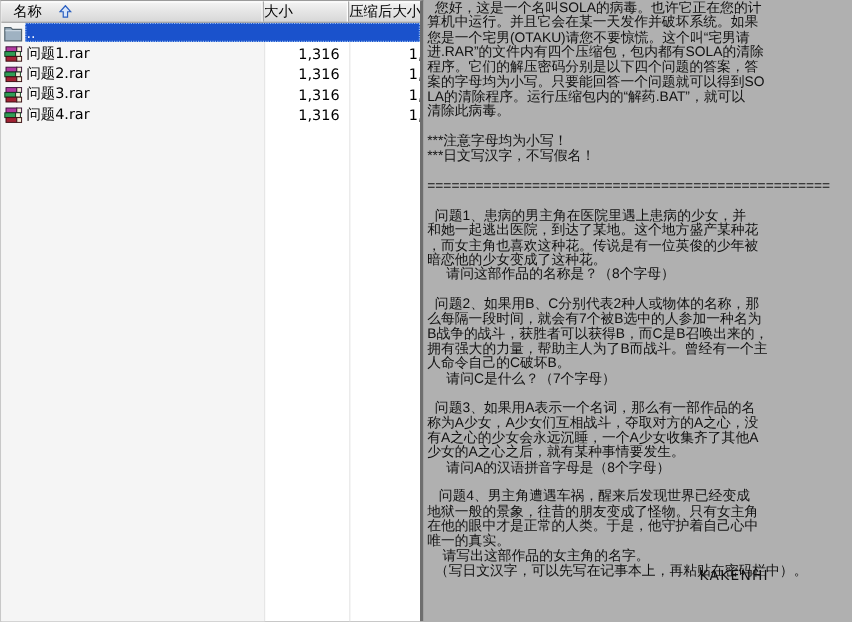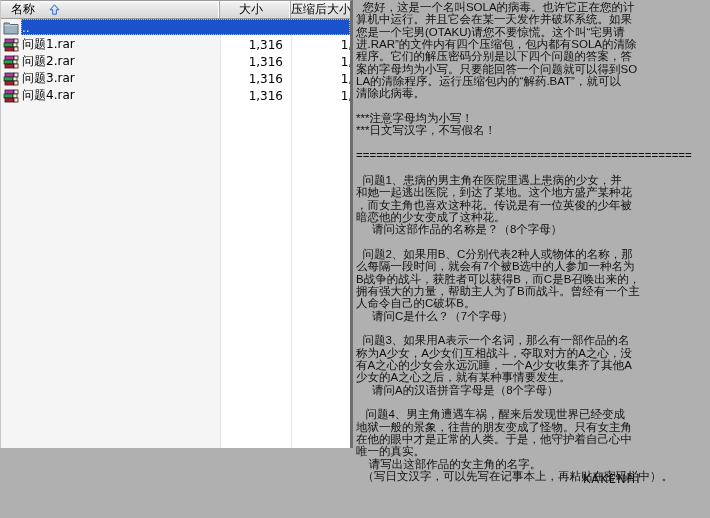--- a/index.html
+++ b/index.html
@@ -2,41 +2,41 @@
 <html><head>
 <meta charset="utf-8">
 <style>
   * { margin:0; padding:0; box-sizing:border-box; }
   html,body { width:710px; height:518px; overflow:hidden; background:#b0b0b0;
               font-family:"DejaVu Sans", sans-serif; }
   .window { position:relative; width:710px; height:518px; display:flex; }
 
   
   .file-panel {
-    position:relative; flex:0 0 353px; height:448px; background:#ffffff;
+    position:relative; flex:0 0 353px; height:518px; background:#ffffff;
     border-top:1px solid #9a9a9a; border-left:1px solid #c8c8c8;
     border-right:3px solid #6e6e6e; overflow:hidden;
   }
   .sorted-col-tint { position:absolute; left:0; top:18px; width:219px; height:500px;
     background:#f5f5f5; z-index:0; }
   .col-divider { position:absolute; top:18px; width:1px; height:500px;
     background:#e6e6e6; z-index:0; }
   .col-divider.d1 { left:219px; }
   .col-divider.d2 { left:290px; }
 
   .list-header {
     position:relative; z-index:3; height:18px; width:100%;
     background:linear-gradient(#f4f4f4,#d7d7d7);
     border-bottom:1px solid #9a9a9a; box-shadow:inset 0 1px 0 #ffffff;
     display:flex; font-size:12px; color:#000;
   }
   .hcell { position:relative; height:100%; display:flex; align-items:center; }
   .hcell.name { width:219px; padding-left:10px; border-right:1px solid #a8a8a8;
     box-shadow:inset -1px 0 0 #ffffff; }
-  .hcell.size { width:71px; justify-content:center; padding-right:8px;
+  .hcell.size { width:71px; justify-content:flex-start; padding-right:8px;
     border-right:1px solid #a8a8a8; box-shadow:inset -1px 0 0 #ffffff; }
   .hcell.comp { flex:1; overflow:hidden; }
   .hcell.comp .clip { display:inline-block; width:84px; text-align:left; white-space:nowrap; }
   .sort-arrow { margin-left:14px; display:inline-flex; }
 
   .rows { position:relative; z-index:2; }
   .row { position:relative; height:17px; display:flex; align-items:center;
     font-size:12px; color:#000; }
   .row .icon { width:16px; height:14px; margin-left:2px; flex:0 0 16px; }
   .row .fname { padding-left:3px; white-space:nowrap; }

